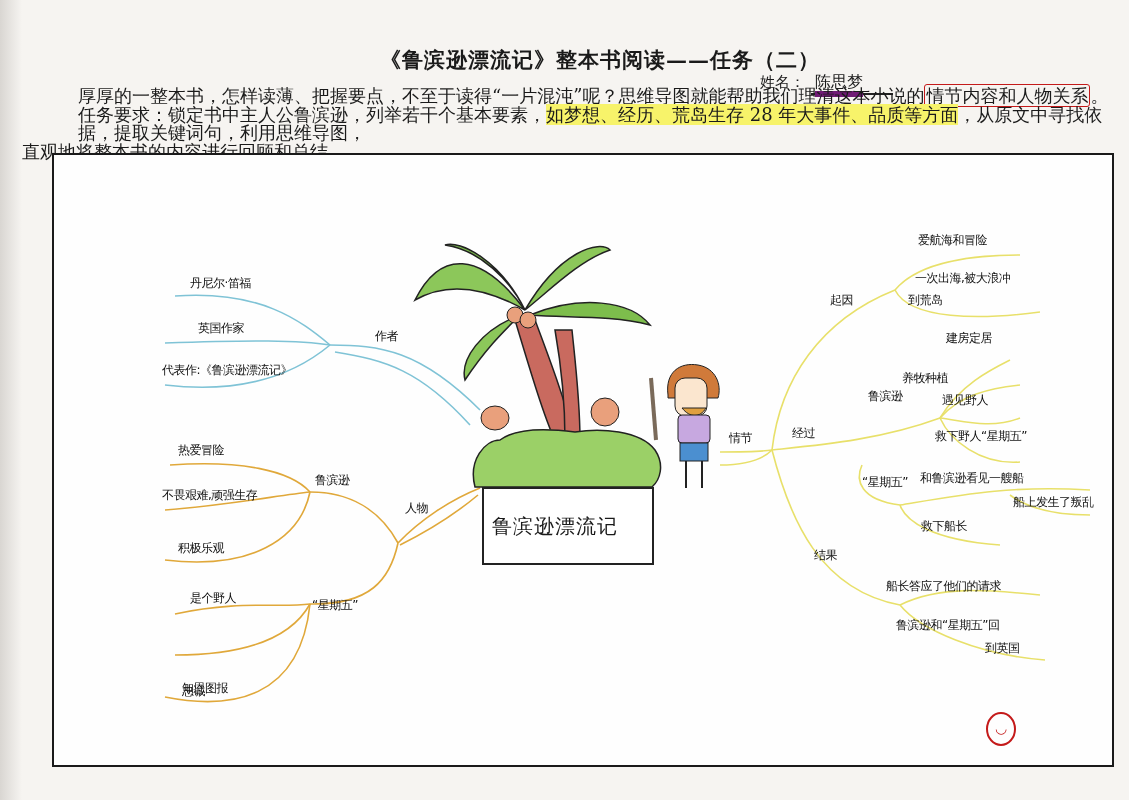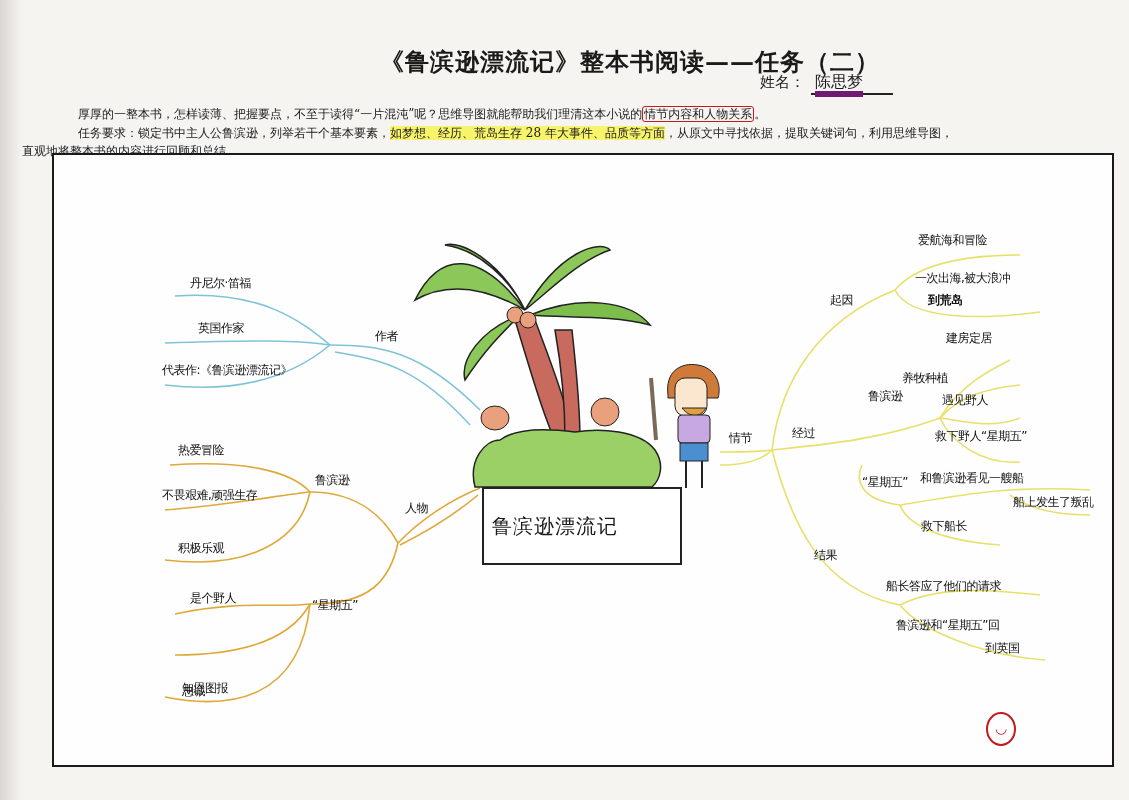--- a/index.html
+++ b/index.html
@@ -7,50 +7,50 @@
     width:1129px; height:800px; overflow:hidden; position:relative;
     background:#f6f4f1;
     font-family:"DejaVu Sans", sans-serif;
     color:#1a1a1a;
   }
   .page-shadow {
     position:absolute; left:0; top:0; width:22px; height:800px;
     background:linear-gradient(90deg,#d9d6d2,#f6f4f1);
   }
   .title {
-    position:absolute; left:380px; top:46px; font-size:24px; font-weight:bold;
+    position:absolute; left:380px; top:46px; font-size:21px; font-weight:bold;
     font-family:"DejaVu Serif", serif; letter-spacing:1px; white-space:nowrap;
   }
   .name-wrap { position:absolute; left:760px; top:72px; font-size:15px; white-space:nowrap; }
   .name-value {
     display:inline-block; margin-left:6px; padding:0 30px 0 4px;
     border-bottom:2px solid #222; font-size:16px;
   }
   .name-value .underline-red { border-bottom:6px solid #701a75; }
   .intro {
-    position:absolute; left:22px; top:105px; width:1100px; font-size:12px;
+    position:absolute; left:22px; top:87px; width:1100px; font-size:18px;
     line-height:18.5px; font-family:"DejaVu Serif", serif;
   }
   .intro p { margin:0; }
   .indent { padding-left:56px; }
   .hl { background:#f7f36a; }
   .boxed { border:1.5px solid #c41a1a; border-radius:3px; padding:0 1px; }
 
   .frame {
     position:absolute; left:52px; top:153px; width:1058px; height:610px;
     border:2px solid #1a1a1a; background:#fefefe;
   }
   svg.map { position:absolute; left:0; top:0; }
 
   .lbl {
     position:absolute; font-size:12px; white-space:nowrap; color:#111;
     font-family:"DejaVu Sans", sans-serif; letter-spacing:-0.5px;
   }
   .center-box {
-    position:absolute; left:482px; top:487px; width:200px; height:78px;
+    position:absolute; left:482px; top:487px; width:172px; height:78px;
     border:2px solid #222; background:#fff;
     display:flex; align-items:center; padding-left:8px; box-sizing:border-box;
     font-size:20px; letter-spacing:1px;
   }
   .smiley {
     position:absolute; left:986px; top:712px; width:26px; height:30px;
     border:2px solid #c41a1a; border-radius:50%; color:#c41a1a;
     font-size:14px; text-align:center; line-height:28px;
   }
 </style>
@@ -165,21 +165,21 @@
 <div class="lbl" style="left:178px;top:540px;">积极乐观</div>
 <div class="lbl" style="left:312px;top:597px;">“星期五”</div>
 <div class="lbl" style="left:190px;top:590px;">是个野人</div>
 <div class="lbl" style="left:182px;top:636px;margin-top:44px;">知恩图报</div>
 <div class="lbl" style="left:182px;top:683px;">忠诚</div>
 
 <div class="lbl" style="left:729px;top:430px;">情节</div>
 <div class="lbl" style="left:830px;top:292px;">起因</div>
 <div class="lbl" style="left:918px;top:232px;">爱航海和冒险</div>
 <div class="lbl" style="left:915px;top:270px;">一次出海,被大浪冲</div>
-<div class="lbl" style="left:928px;top:292px;font-weight:bold;">到荒岛</div>
+<div class="lbl" style="left:908px;top:292px;">到荒岛</div>
 
 <div class="lbl" style="left:792px;top:425px;">经过</div>
 <div class="lbl" style="left:868px;top:388px;">鲁滨逊</div>
 <div class="lbl" style="left:946px;top:330px;">建房定居</div>
 <div class="lbl" style="left:902px;top:358px;margin-top:12px;">养牧种植</div>
 <div class="lbl" style="left:942px;top:392px;">遇见野人</div>
 <div class="lbl" style="left:935px;top:428px;">救下野人“星期五”</div>
 <div class="lbl" style="left:862px;top:474px;">“星期五”</div>
 <div class="lbl" style="left:920px;top:470px;">和鲁滨逊看见一艘船</div>
 <div class="lbl" style="left:1013px;top:494px;">船上发生了叛乱</div>

